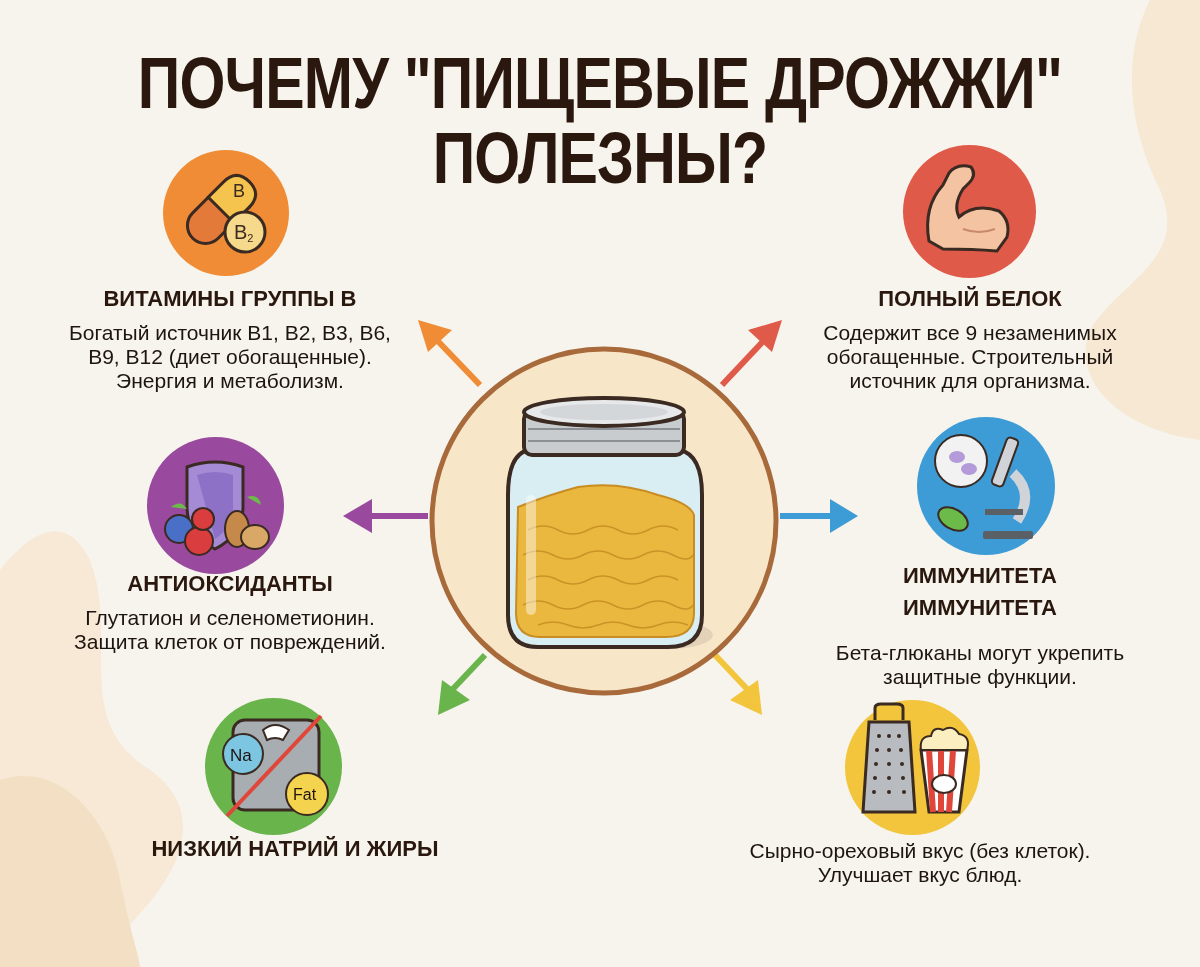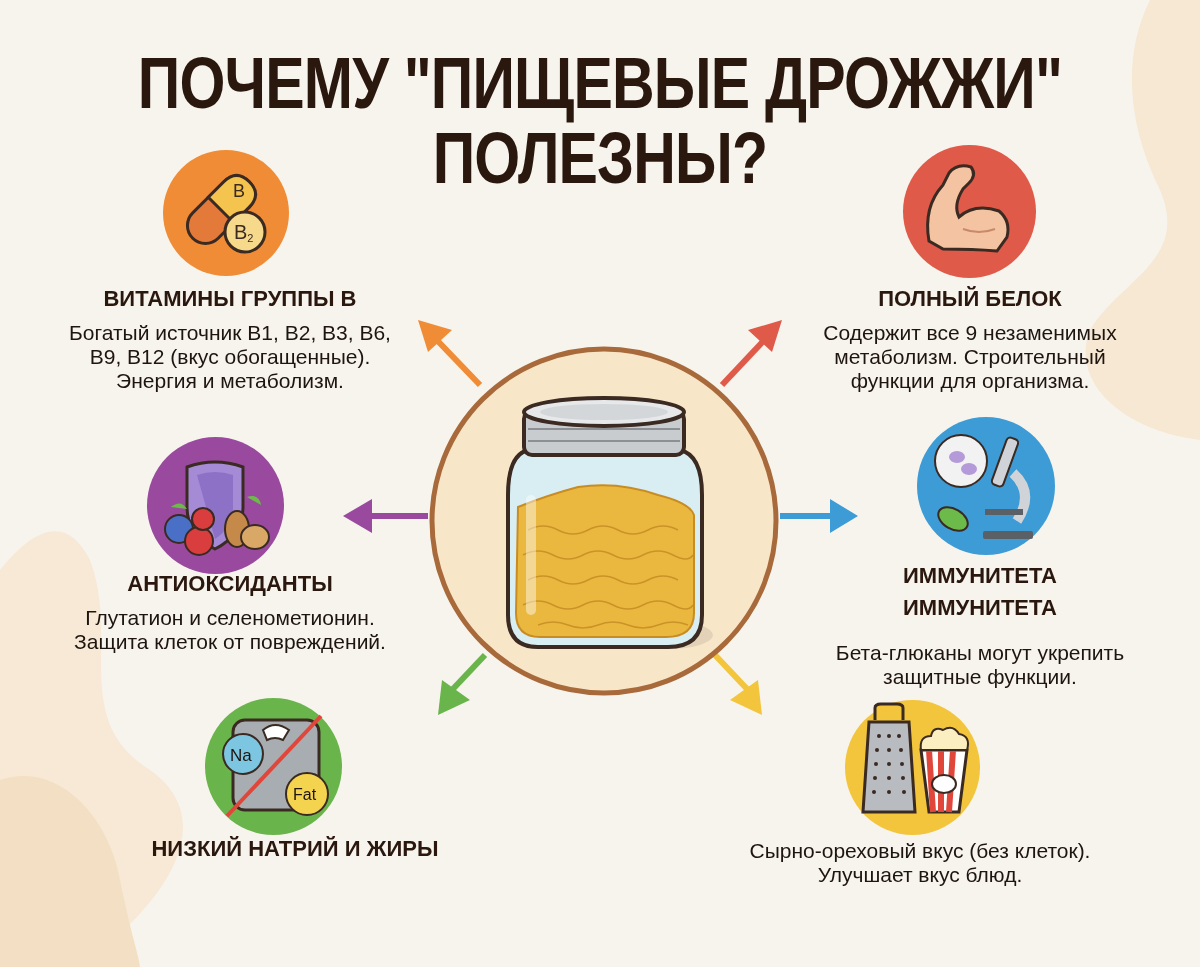--- a/index.html
+++ b/index.html
@@ -89,37 +89,37 @@
     </g>
     <text x="70" y="47" font-family="Liberation Sans, sans-serif" font-size="18" fill="#3a2a22">B</text>
     <circle cx="82" cy="82" r="20" fill="#f6d98a" stroke="#3a2a22" stroke-width="3"></circle>
     <text x="71" y="89" font-family="Liberation Sans, sans-serif" font-size="20" fill="#3a2a22">B<tspan font-size="11" dy="3">2</tspan></text>
   </svg>
 </div>
 <div class="benefit" style="left:20px;top:283px;width:420px;">
   <div class="b-head">ВИТАМИНЫ ГРУППЫ B</div>
   <div class="b-desc">
     <span>Богатый источник B1, B2, B3, B6,</span>
-    <span>B9, B12 (вкус обогащенные).</span>
+    <span>B9, B12 (диет обогащенные).</span>
     <span>Энергия и метаболизм.</span>
   </div>
 </div>
 
 <div class="icon-circle" style="left:903px;top:145px;width:133px;height:133px;background:#e05a4a;">
   <svg width="133" height="133" viewBox="0 0 133 133">
     <path d="M26 96 Q20 62 40 40 L46 28 Q54 18 68 22 Q74 30 66 38 L60 44 Q50 60 56 72 Q72 58 96 66 Q108 76 104 92 L94 106 Q70 104 40 104 Z" fill="#f3c3a2" stroke="#3a2a22" stroke-width="3"></path>
     <path d="M60 84 Q76 90 92 84" stroke="#c88a6a" stroke-width="2" fill="none"></path>
   </svg>
 </div>
 <div class="benefit" style="left:790px;top:283px;width:360px;">
   <div class="b-head">ПОЛНЫЙ БЕЛОК</div>
   <div class="b-desc">
     <span>Содержит все 9 незаменимых</span>
-    <span>метаболизм. Строительный</span>
-    <span>функции для организма.</span>
+    <span>обогащенные. Строительный</span>
+    <span>источник для организма.</span>
   </div>
 </div>
 
 <div class="icon-circle" style="left:147px;top:437px;width:137px;height:137px;background:#9a4a9e;">
   <svg width="137" height="137" viewBox="0 0 137 137">
     <path d="M40 30 Q68 20 96 30 L96 70 Q96 98 68 112 Q40 98 40 70 Z" fill="#a58ad6" stroke="#3a2a22" stroke-width="3"></path>
     <path d="M50 38 Q68 32 86 38 L86 70 Q86 90 68 102" fill="#8d71c6" stroke="none"></path>
     <circle cx="32" cy="92" r="14" fill="#4a6fc7" stroke="#3a2a22" stroke-width="2"></circle>
     <circle cx="52" cy="104" r="14" fill="#d93d3d" stroke="#3a2a22" stroke-width="2"></circle>
     <circle cx="56" cy="82" r="11" fill="#d93d3d" stroke="#3a2a22" stroke-width="2"></circle>

